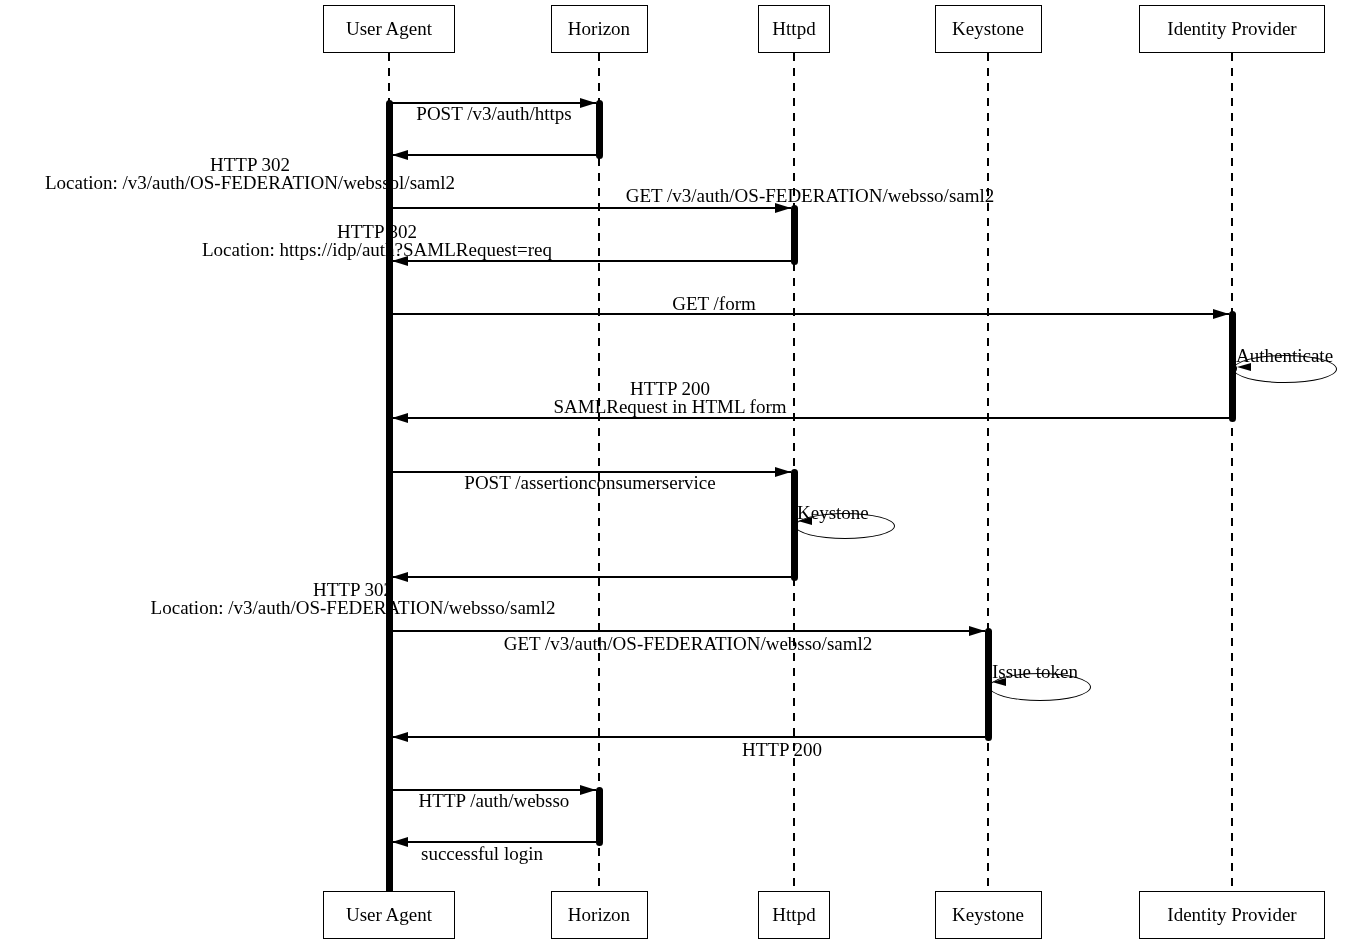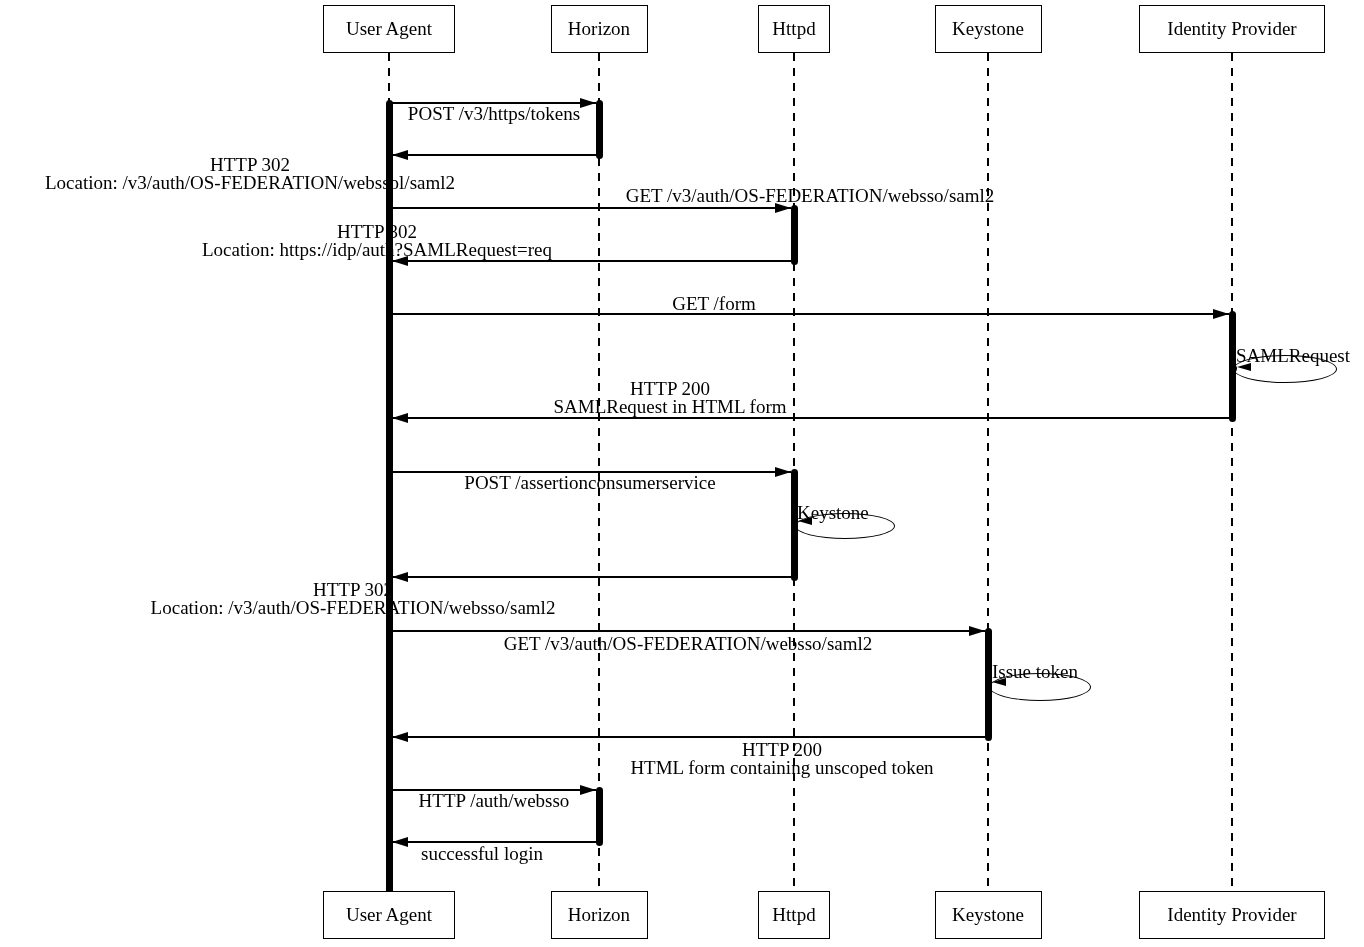--- a/index.html
+++ b/index.html
@@ -30,50 +30,49 @@
 <body>
 
 <div id="canvas">
 
   <div class="lifeline" style="left:388.25px"></div>
   <div class="lifeline" style="left:598.25px"></div>
   <div class="lifeline" style="left:793.25px"></div>
   <div class="lifeline" style="left:987.25px"></div>
   <div class="lifeline" style="left:1231.25px"></div>
 
-  <div class="lbl c" style="left:494px;top:105px">POST /v3/https/tokens</div>
+  <div class="lbl c" style="left:494px;top:105px">POST /v3/auth/https</div>
 
   <div class="lbl c" style="left:250px;top:156px">HTTP 302</div>
   <div class="lbl c" style="left:250px;top:174px">Location: /v3/auth/OS-FEDERATION/webssol/saml2</div>
 
   <div class="lbl c" style="left:810px;top:187px">GET /v3/auth/OS-FEDERATION/websso/saml2</div>
 
   <div class="lbl c" style="left:377px;top:223px">HTTP 302</div>
   <div class="lbl c" style="left:377px;top:241px">Location: https://idp/auth?SAMLRequest=req</div>
 
   <div class="lbl c" style="left:714px;top:295px">GET /form</div>
 
-  <div class="lbl" style="left:1236px;top:347px">SAMLRequest</div>
+  <div class="lbl" style="left:1236px;top:347px">Authenticate</div>
 
   <div class="lbl c" style="left:670px;top:380px">HTTP 200</div>
   <div class="lbl c" style="left:670px;top:398px">SAMLRequest in HTML form</div>
 
   <div class="lbl c" style="left:590px;top:474px">POST /assertionconsumerservice</div>
 
   <div class="lbl" style="left:797px;top:504px">Keystone</div>
 
   <div class="lbl c" style="left:353px;top:581px">HTTP 302</div>
   <div class="lbl c" style="left:353px;top:599px">Location: /v3/auth/OS-FEDERATION/websso/saml2</div>
 
   <div class="lbl c" style="left:688px;top:635px">GET /v3/auth/OS-FEDERATION/websso/saml2</div>
 
   <div class="lbl" style="left:992px;top:663px">Issue token</div>
 
   <div class="lbl c" style="left:782px;top:741px">HTTP 200</div>
-  <div class="lbl c" style="left:782px;top:759px">HTML form containing unscoped token</div>
 
   <div class="lbl c" style="left:494px;top:792px">HTTP /auth/websso</div>
 
   <div class="lbl c" style="left:482px;top:845px">successful login</div>
 
   <div class="loop" style="left:1233px;top:355px;width:104px;height:28px"></div>
   <div class="loop" style="left:795px;top:513px;width:100px;height:26px"></div>
   <div class="loop" style="left:989px;top:673px;width:102px;height:28px"></div>
 
   <div class="bar" style="left:385.5px;top:103px;height:788px"></div>

